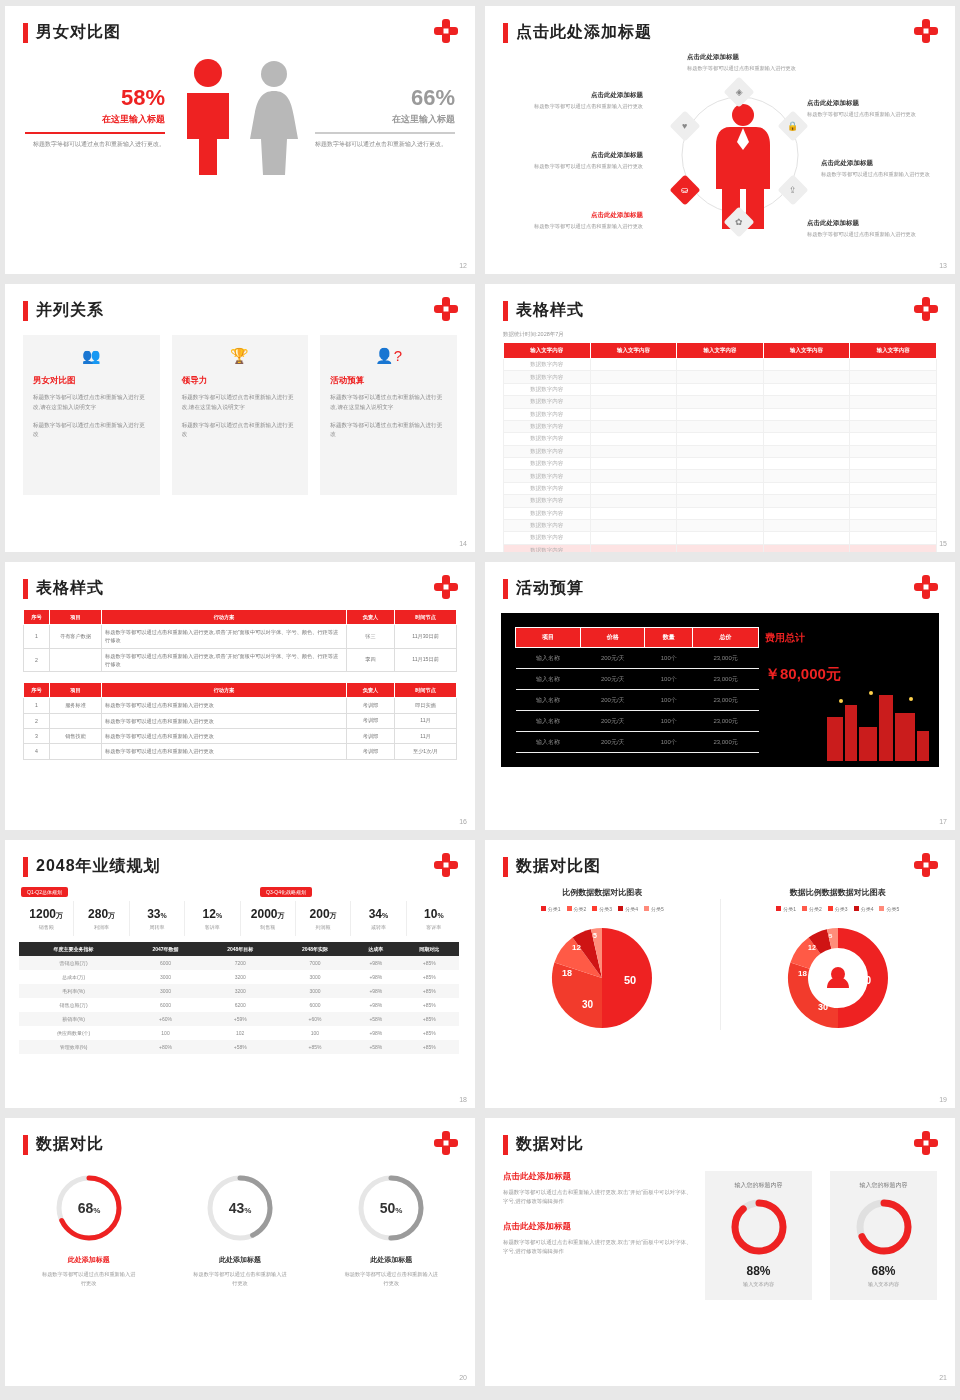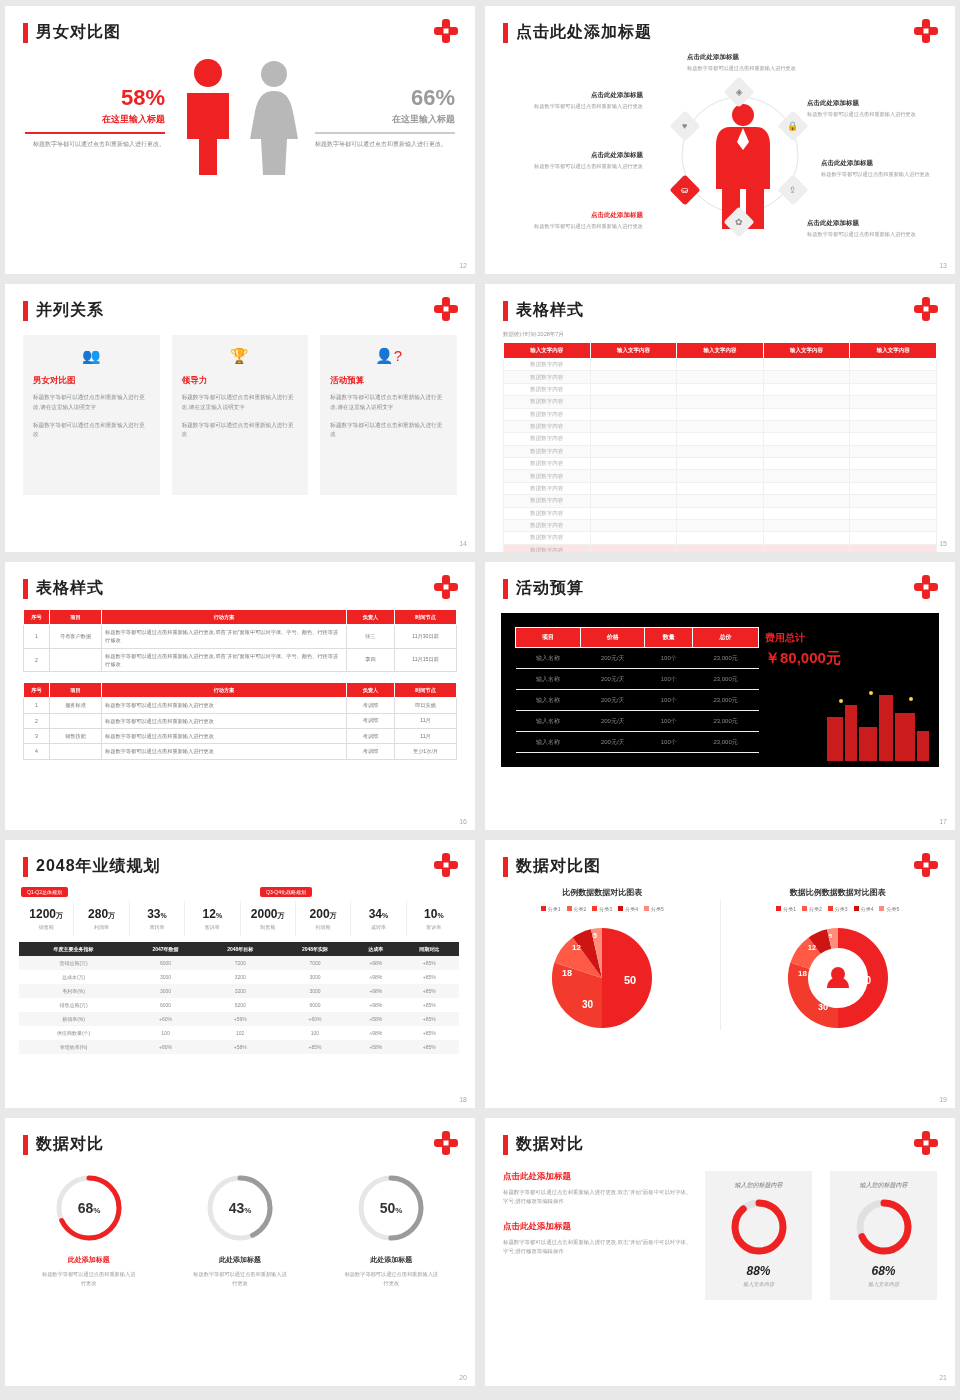--- a/index.html
+++ b/index.html
@@ -90,21 +90,21 @@
   .tbl16 td { border:1px solid #ddd; padding:3px 3px; color:#777; text-align:center; }
   .tbl16 td.lft { text-align:left; line-height:1.6; }
 
   
   .s17-wrap { display:flex; margin:14px 16px 0; background:#000000; }
   .tbl17 { flex:1; border-collapse:collapse; font-size:6px; margin:14px 0 14px 14px; }
   .tbl17 th { background:#ee2222; color:#fff; padding:5px 3px; border:1px solid #fff; font-weight:bold; }
   .tbl17 td { padding:5.5px 3px; text-align:center; color:#888; border-bottom:1px solid #eee; }
   .s17-right { width:180px; padding:18px 10px 0 6px; position:relative; }
   .s17-rh { color:#ee2222; font-weight:bold; font-size:10px; }
-  .s17-rv { color:#ee2222; font-weight:bold; font-size:15px; margin-top:4px; }
+  .s17-rv { color:#ee2222; font-weight:bold; font-size:15px; margin-top:20px; }
   .city { position:absolute; right:6px; bottom:6px; }
 
   
   .s18-tags { display:flex; gap:6px; margin:10px 0 0 16px; }
   .tag { background:#ee2222; color:#fff; font-size:5px; padding:2px 6px; border-radius:2px; }
   .s18-kpis { display:flex; margin:4px 14px 0; }
   .kpi { flex:1; text-align:center; padding:6px 0; border-right:1px solid #eee; }
   .kpi:last-child { border-right:none; }
   .kpi .v { font-size:12px; font-weight:bold; color:#222; }
   .kpi .v small { font-size:7px; }
@@ -126,21 +126,21 @@
   .s20-row { display:flex; justify-content:space-around; margin-top:18px; padding:0 8px; }
   .ring-item { width:96px; text-align:center; }
   .ring-lbl { font-size:7px; font-weight:bold; margin-top:8px; }
   .ring-desc { font-size:5.2px; color:#9a9a9a; line-height:1.7; margin-top:5px; }
 
   
   .s21-row { display:flex; margin:16px 18px 0; gap:12px; }
   .s21-left { width:190px; }
   .s21-h { color:#ee2222; font-weight:bold; font-size:8.5px; margin-bottom:5px; }
   .s21-p { font-size:5.4px; color:#9a9a9a; line-height:1.75; margin-bottom:14px; }
-  .s21-cards { display:flex; gap:18px; flex:1;font-style:italic; }
+  .s21-cards { display:flex; gap:18px; flex:1; }
   .s21-card { flex:1; background:#f2f2f2; text-align:center; padding:10px 6px 12px; }
   .s21-ct { font-size:6px; color:#777; }
   .s21-cv { font-size:12px; font-weight:bold; color:#222; margin-top:4px; }
   .s21-cd { font-size:5.2px; color:#a0a0a0; margin-top:3px; }
 </style>
 </head>
 <body>
 
 <div class="grid">
 

